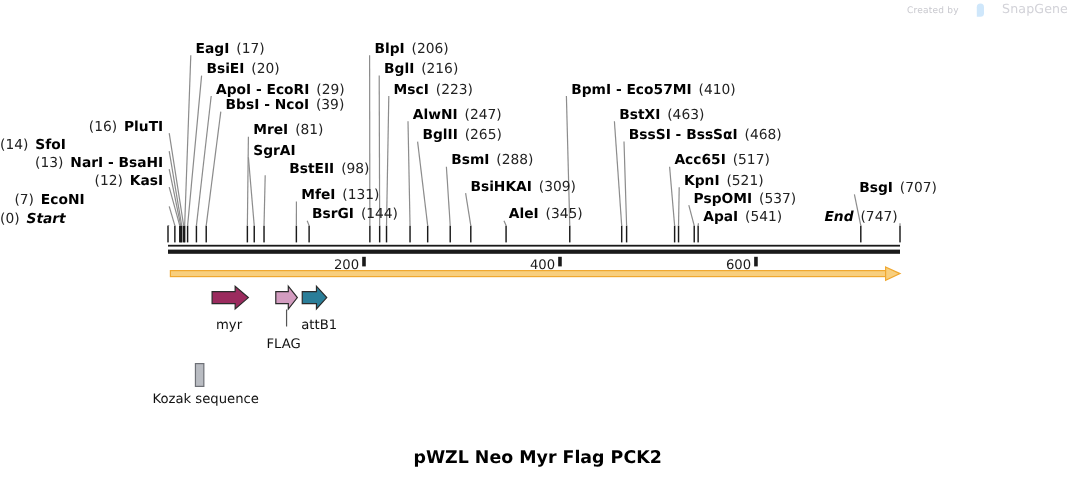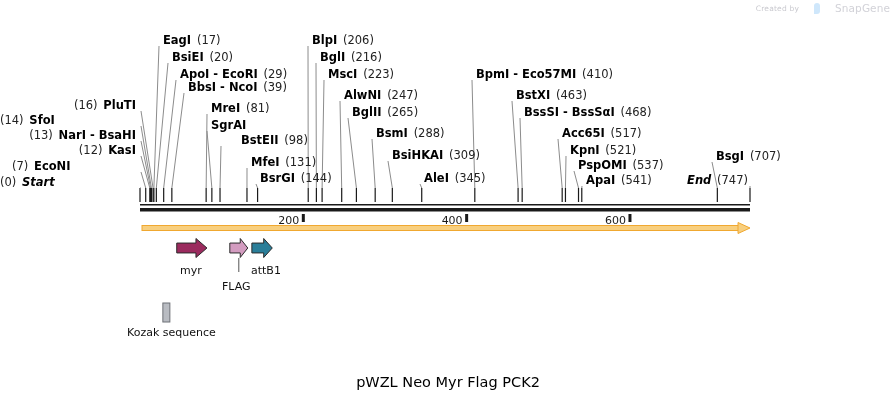--- a/index.html
+++ b/index.html
@@ -54,21 +54,21 @@
     position:absolute;
     font-size:11px;
     color:#111;
     font-family:"DejaVu Sans", sans-serif;
     white-space:nowrap;
   }
 
   
   .title{
     position:absolute;width:896px;text-align:center;
-    font-weight:normal;font-size:14.5px;color:#000;
+    font-weight:bold;font-size:14.5px;color:#000;
     font-family:"DejaVu Sans", sans-serif;
   }
   .subtitle{
     position:absolute;width:896px;text-align:center;
     font-size:11.5px;color:#222;
     font-family:"DejaVu Sans", sans-serif;
   }
 </style>
 </head>
 <body>

